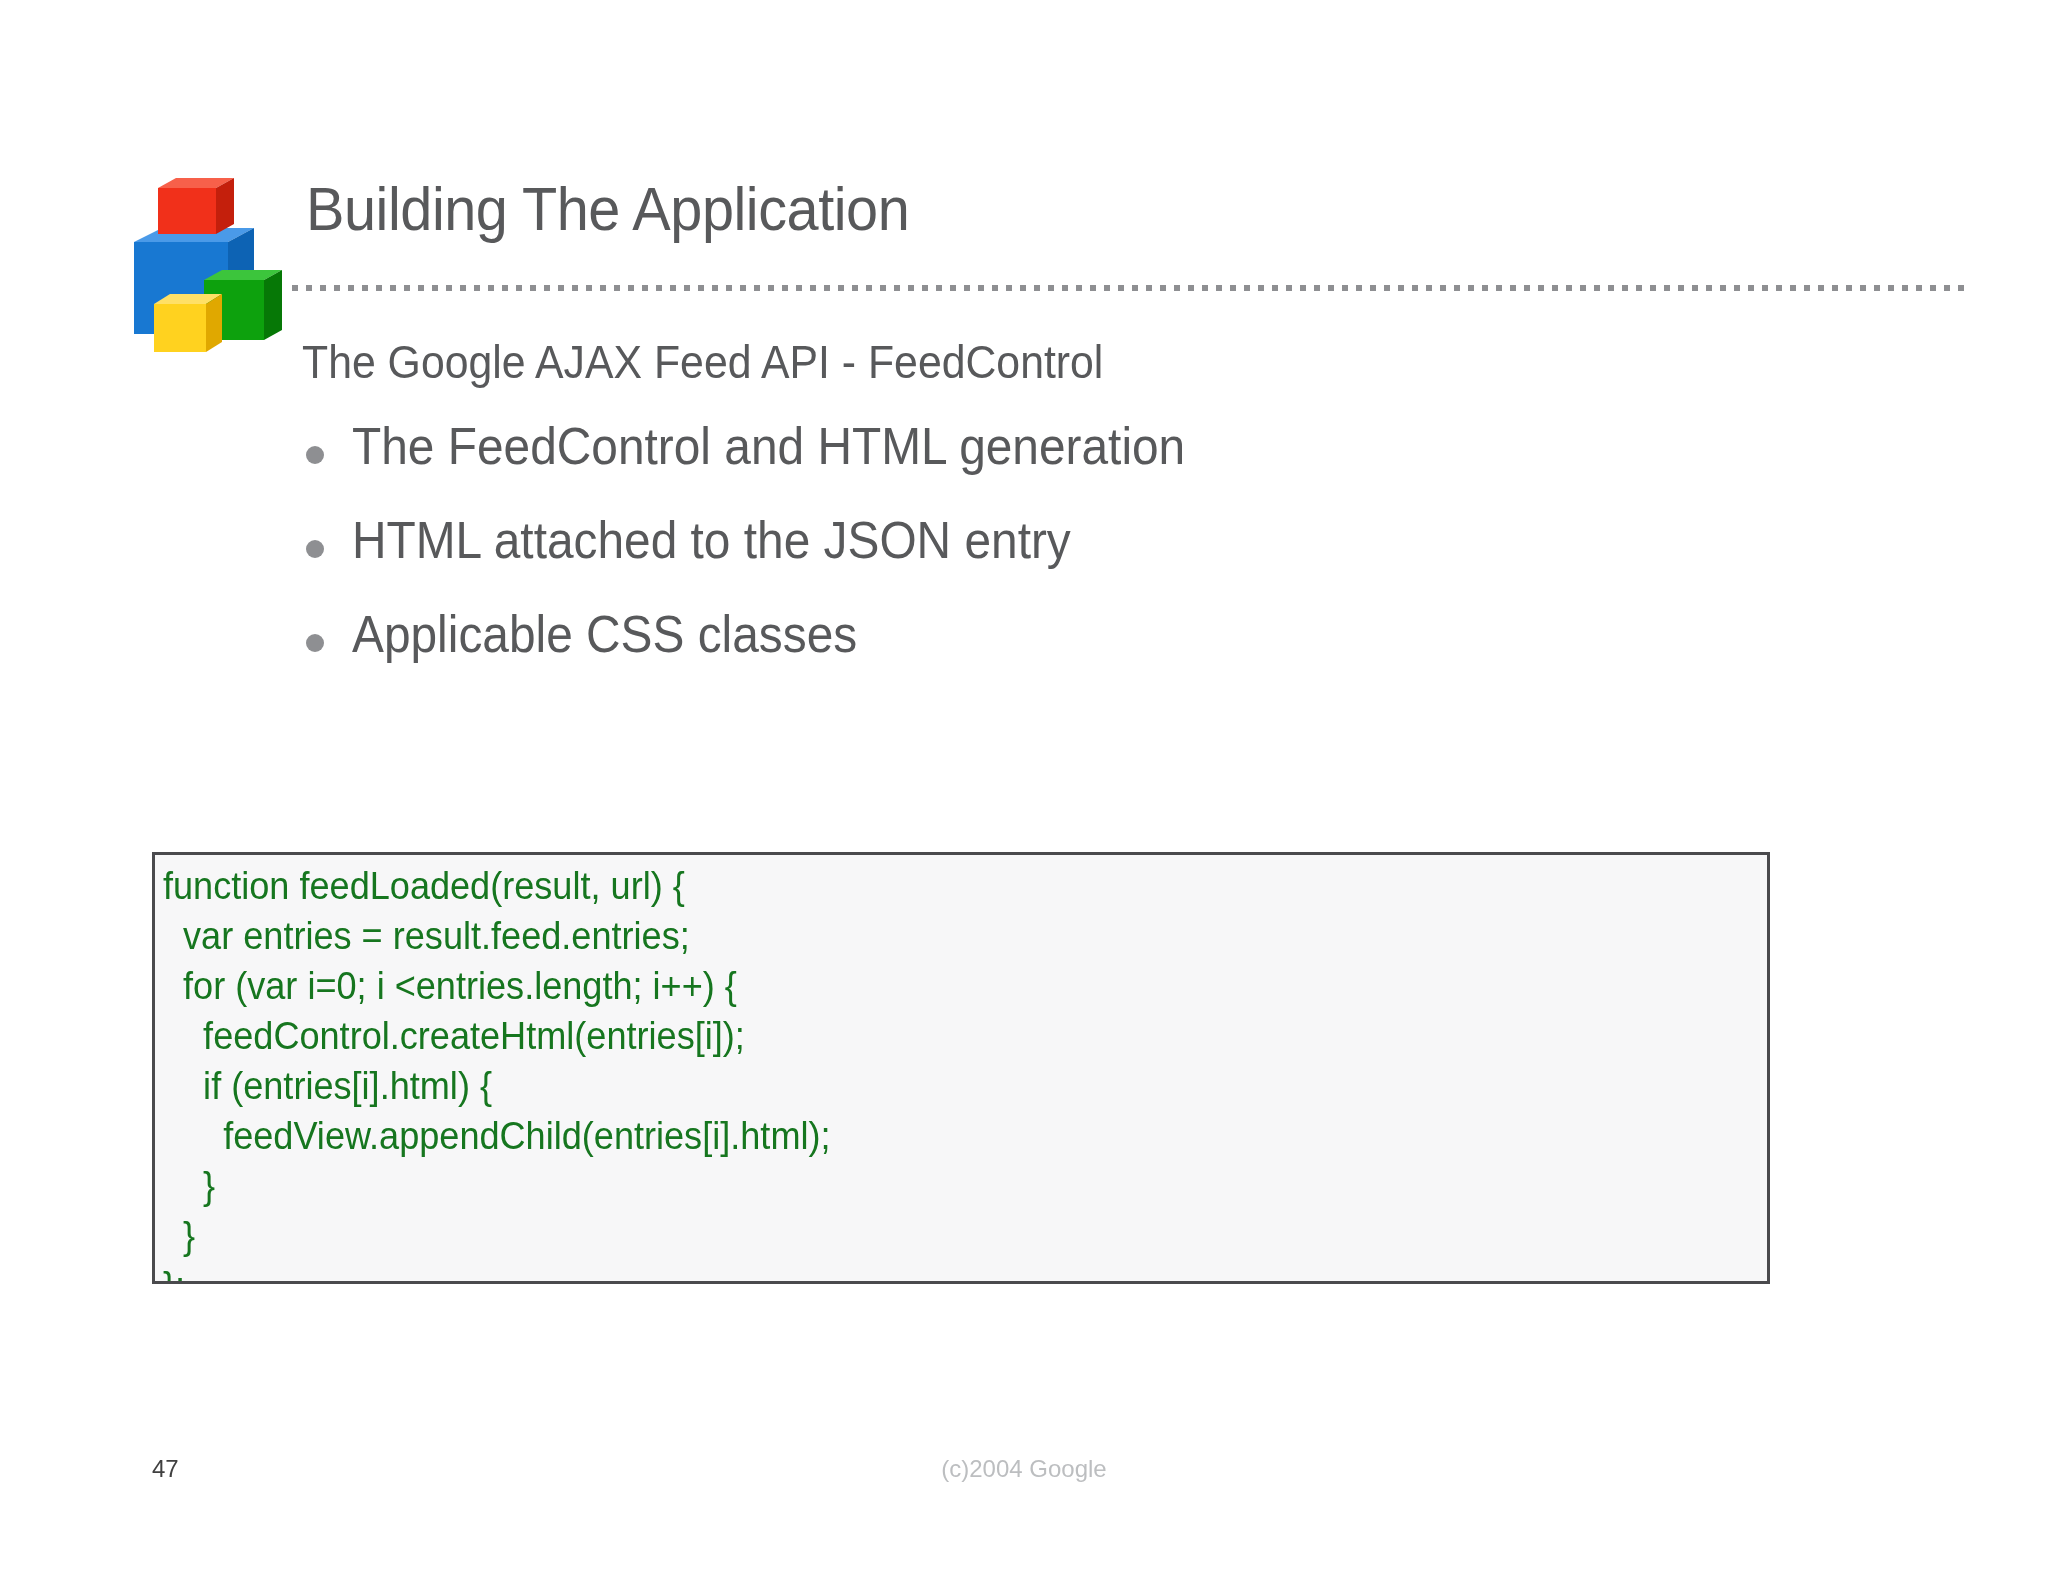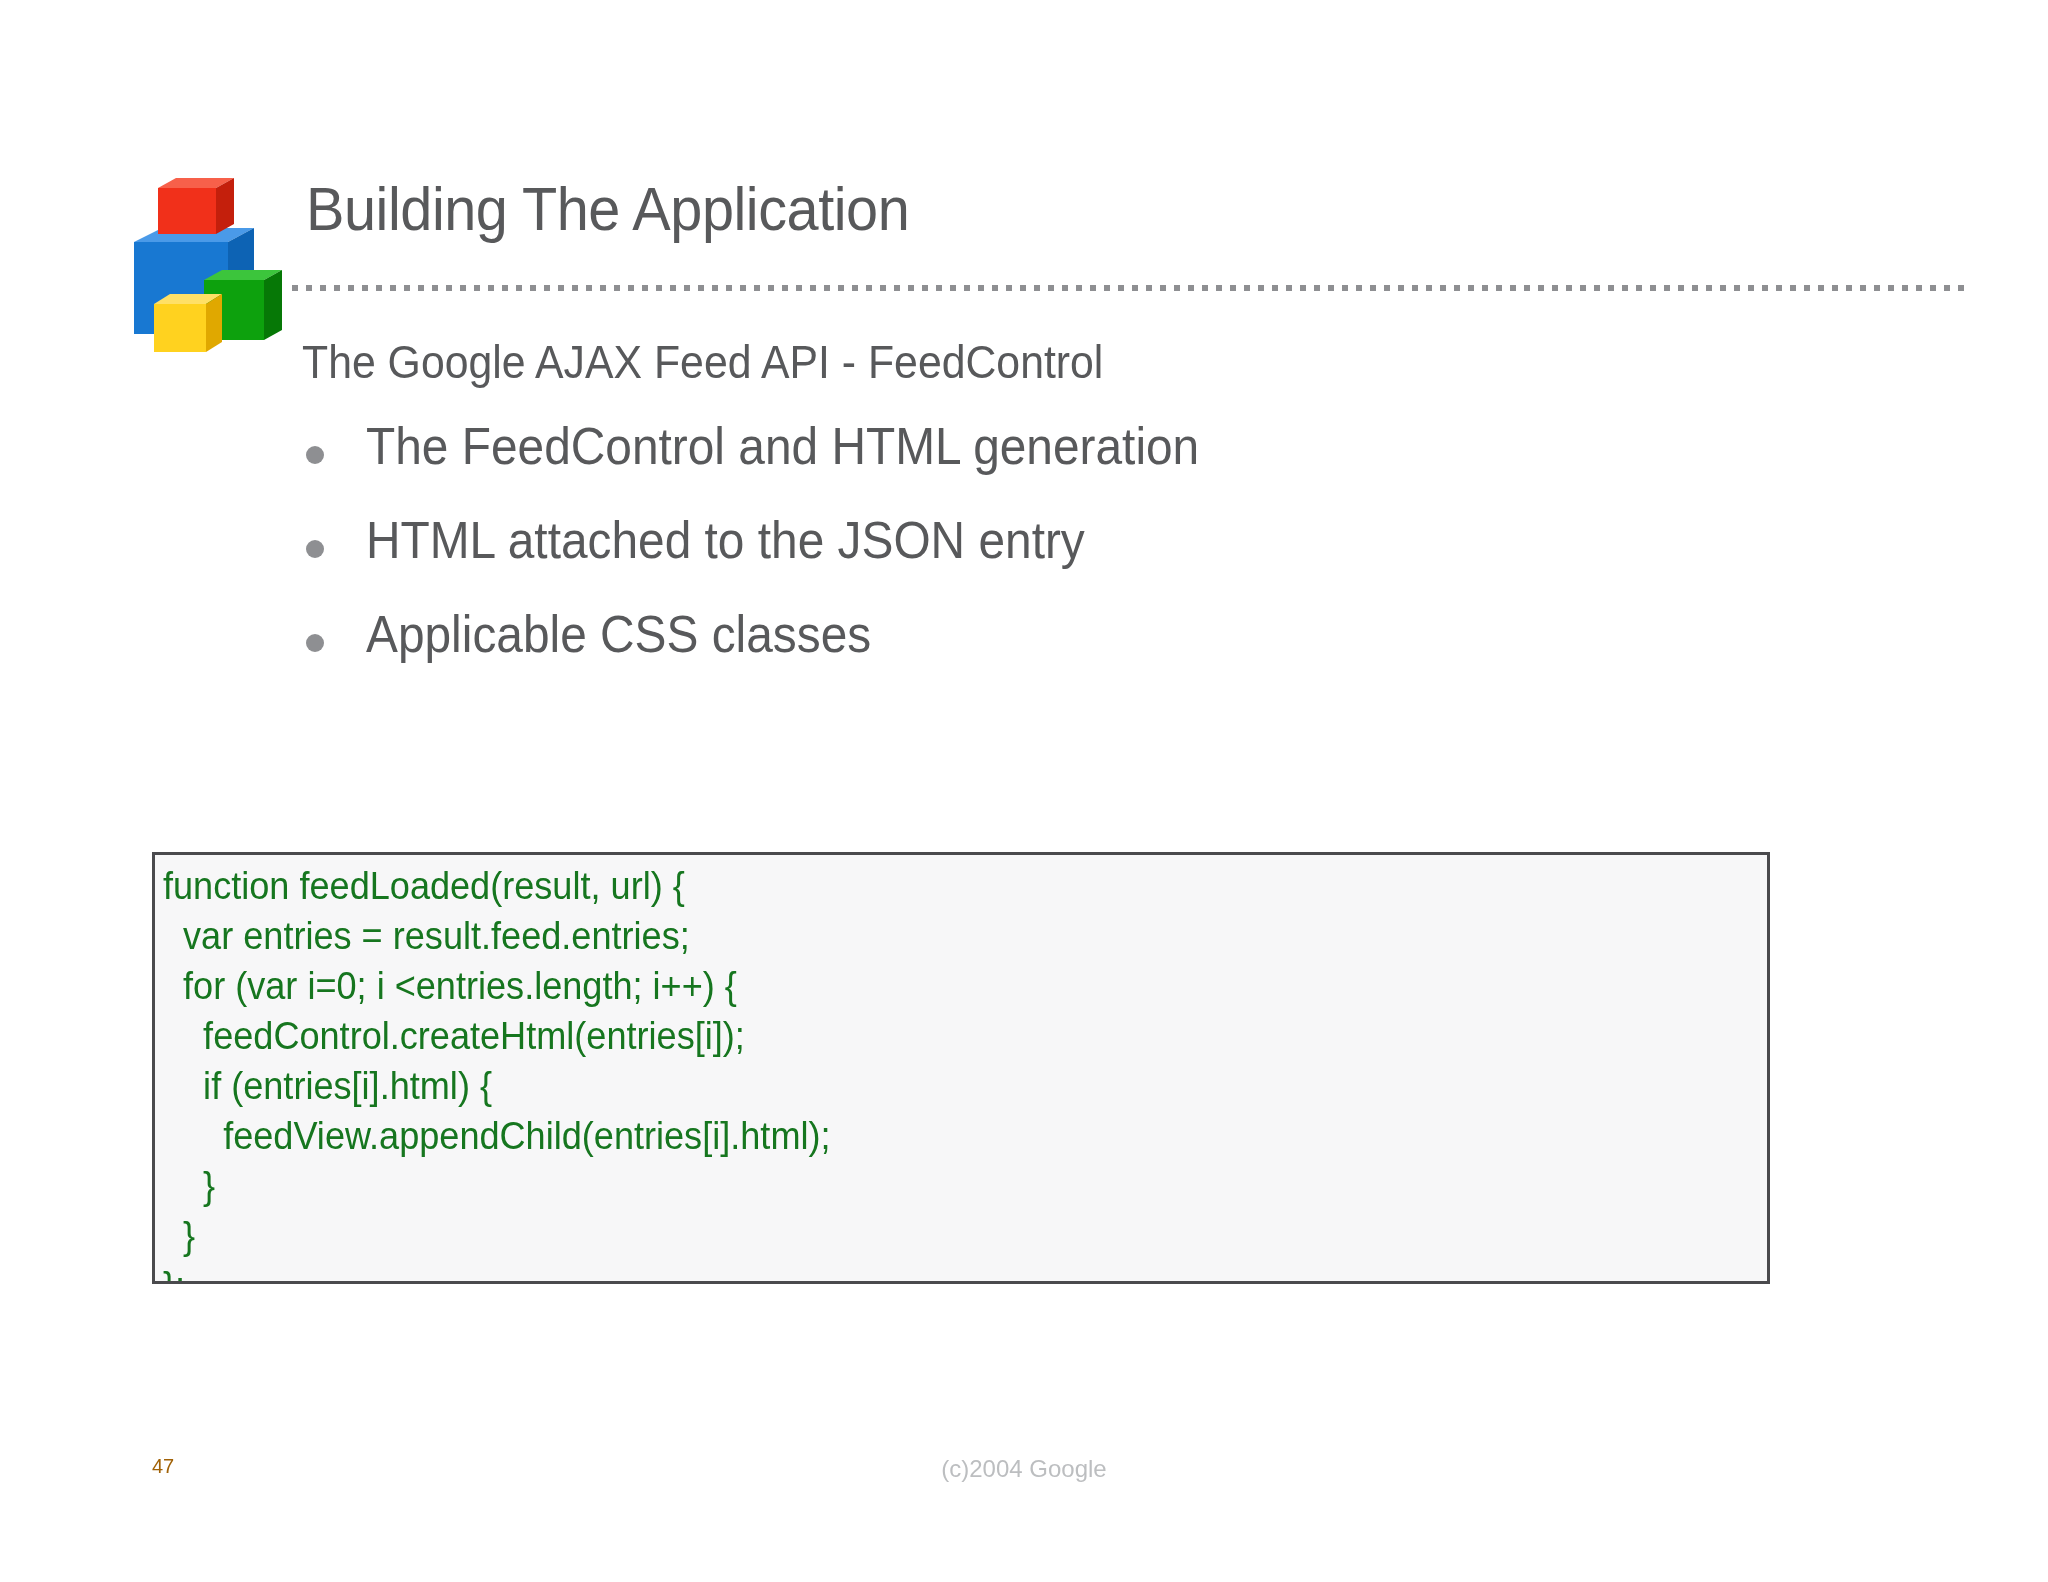--- a/index.html
+++ b/index.html
@@ -71,21 +71,20 @@
   .bullets {
     position: absolute;
     left: 306px;
     top: 420px;
     width: 1600px;
   }
   .bullet-row {
     display: flex;
     align-items: flex-start;
     height: 94px;
-    gap: 14px;
   }
   .bullet-dot {
     width: 18px;
     height: 18px;
     border-radius: 50%;
     background: #8e8f92;
     margin-top: 26px;
     margin-right: 28px;
     flex: 0 0 auto;
   }
@@ -122,22 +121,22 @@
     white-space: pre;
     transform: scaleX(0.95);
     transform-origin: left top;
   }
 
   
   .footer-page {
     position: absolute;
     left: 152px;
     top: 1455px;
-    font-size: 20px;
-    color: #a16207;
+    font-size: 24px;
+    color: #404040;
   }
   .footer-copy {
     position: absolute;
     left: 0;
     top: 1455px;
     width: 2048px;
     text-align: center;
     font-size: 24px;
     color: #bcbec0;
   }

